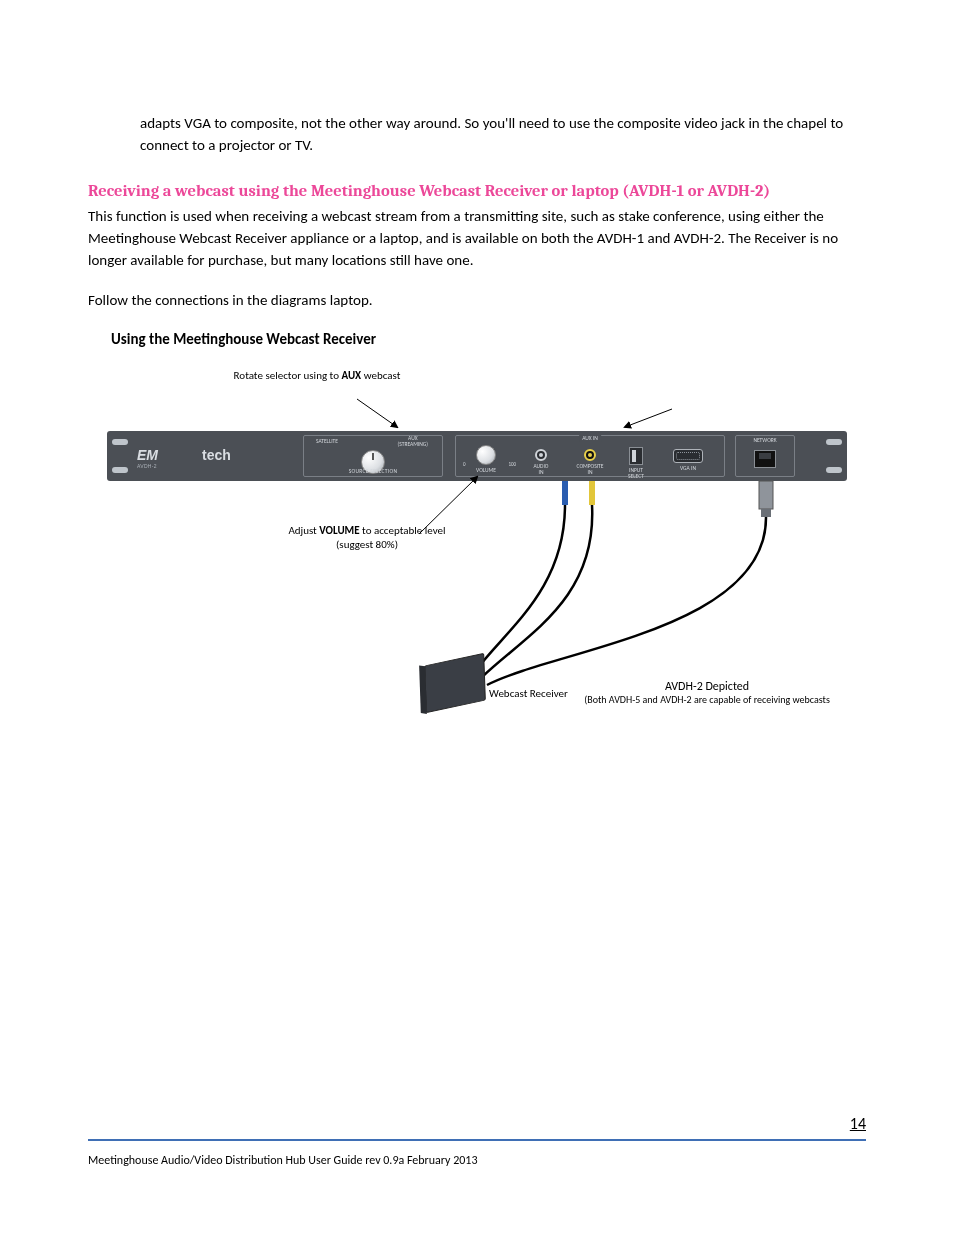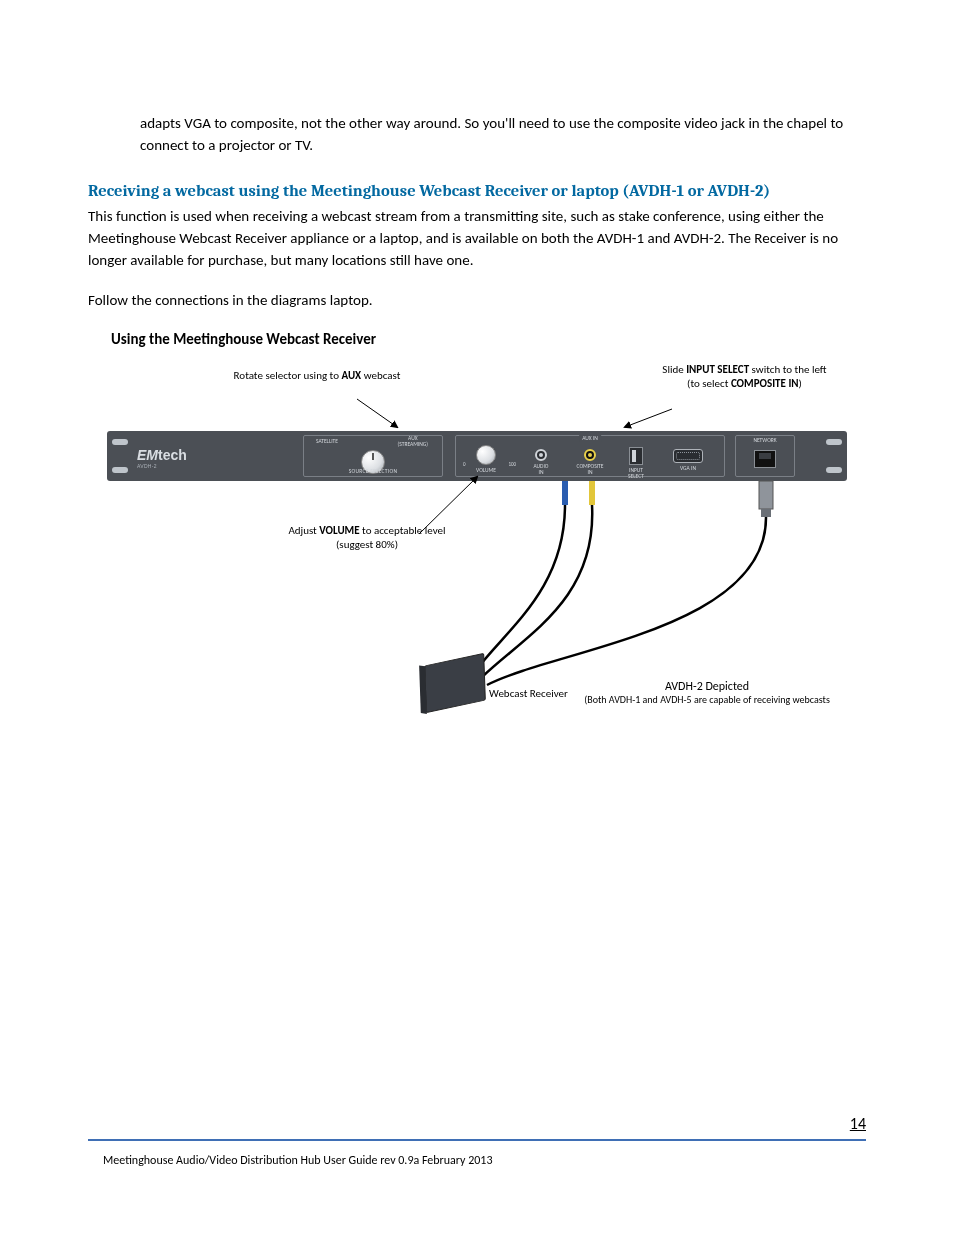--- a/index.html
+++ b/index.html
@@ -9,21 +9,21 @@
     background: #fff;
     font-family: Calibri, Arial, sans-serif;
     font-size: 15px;
     color: #000;
     position: relative;
     padding: 113px 88px 0 88px;
     line-height: 1.45;
   }
   .indented { margin-left: 52px; margin-bottom: 22px; }
   .section-heading {
-    color: #0369a1;
+    color: #ec4899;
     font-family: Cambria, Georgia, serif;
     font-weight: bold;
     font-size: 16.5px;
     margin-bottom: 4px;
   }
   .para { margin-bottom: 18px; }
   .sub-heading { font-weight: bold; margin-bottom: 18px; font-size: 15px; margin-left: 23px; }
 
   
   .diagram {
@@ -64,21 +64,21 @@
   .ear .slot {
     width: 16px; height: 6px; background: #bfc5cb; border-radius: 3px;
   }
   .brand-box {
     position: absolute;
     left: 30px; top: 78px;
     color: #d9dde2;
     font-family: Arial, sans-serif;
   }
   .brand-em { font-style: italic; font-weight: bold; font-size: 14px; }
-  .brand-tech { font-weight: bold; font-size: 14px; }
+  .brand-tech { font-weight: bold; font-size: 14px; padding-left: 44px; }
   .brand-sub { font-size: 5px; color:#aab0b7; display:block; margin-top:-2px; letter-spacing:0.3px;}
 
   .panel-content {
     flex: 1;
     position: relative;
     color: #d2d6db;
   }
   .source-box {
     position: absolute;
     left: 170px; top: 4px; width: 140px; height: 42px;
@@ -162,21 +162,21 @@
     content:''; position:absolute; left:-6px; top:0; width:6px; height:48px;
     background:#2a2d32; transform-origin:right; transform:skewY(20deg);
   }
 
   
   .footer-rule {
     position:absolute; left:88px; right:88px; bottom:94px;
     border-top:2px solid #3f6fb5;
   }
   .footer-text {
-    position:absolute; left:103px; bottom:66px; font-size:12px; color:#000;
+    position:absolute; left:88px; bottom:66px; font-size:12px; color:#000;
   }
   .page-num {
     position:absolute; right:88px; bottom:100px; font-size:16px;text-decoration:underline;
   }
 </style>
 </head>
 <body>
 
 <p class="indented">adapts VGA to composite, not the other way around. So you'll need to use the composite video jack in the chapel to connect to a projector or TV.</p>
 
@@ -187,23 +187,20 @@
 <p class="para">Follow the connections in the diagrams laptop.</p>
 
 <p class="sub-heading">Using the Meetinghouse Webcast Receiver</p>
 
 <div class="diagram">
 
   <div class="callout" style="left:120px; top:0; width:180px;">
     <span>Rotate selector using to </span><span class="bold">AUX</span><span> webcast</span>
   </div>
 
-  <div class="callout" style="left:550px; top:-6px; width:175px;">
-    <span>Slide </span><span class="bold">INPUT SELECT</span><span> switch to the left (to select </span><span class="bold">COMPOSITE IN</span><span>)</span>
-  </div>
 
   <div class="panel">
     <div class="ear">
       <div class="slot"></div>
       <div class="slot"></div>
     </div>
     <div class="panel-content">
 
       <div class="source-box">
         <span class="sat-label">SATELLITE</span>
@@ -296,20 +293,20 @@
 
   <div class="callout" style="left:180px; top:155px; width:160px;">
     <span>Adjust </span><span class="bold">VOLUME</span><span> to acceptable level (suggest 80%)</span>
   </div>
 
   <div class="receiver"></div>
   <div class="callout" style="left:382px; top:318px; text-align:left;">Webcast Receiver</div>
 
   <div class="callout" style="left:450px; top:310px; width:300px;">
     <div style="font-size:12px;">AVDH-2 Depicted</div>
-    <div style="font-size:10px;">(Both AVDH-1 and AVDH-5 are capable of receiving webcasts</div>
+    <div style="font-size:10px;">(Both AVDH-5 and AVDH-2 are capable of receiving webcasts</div>
   </div>
 
 </div>
 
 <div class="page-num">14</div>
 <div class="footer-rule"></div>
 <div class="footer-text">Meetinghouse Audio/Video Distribution Hub User Guide rev 0.9a February 2013</div>
 
 </body></html>

